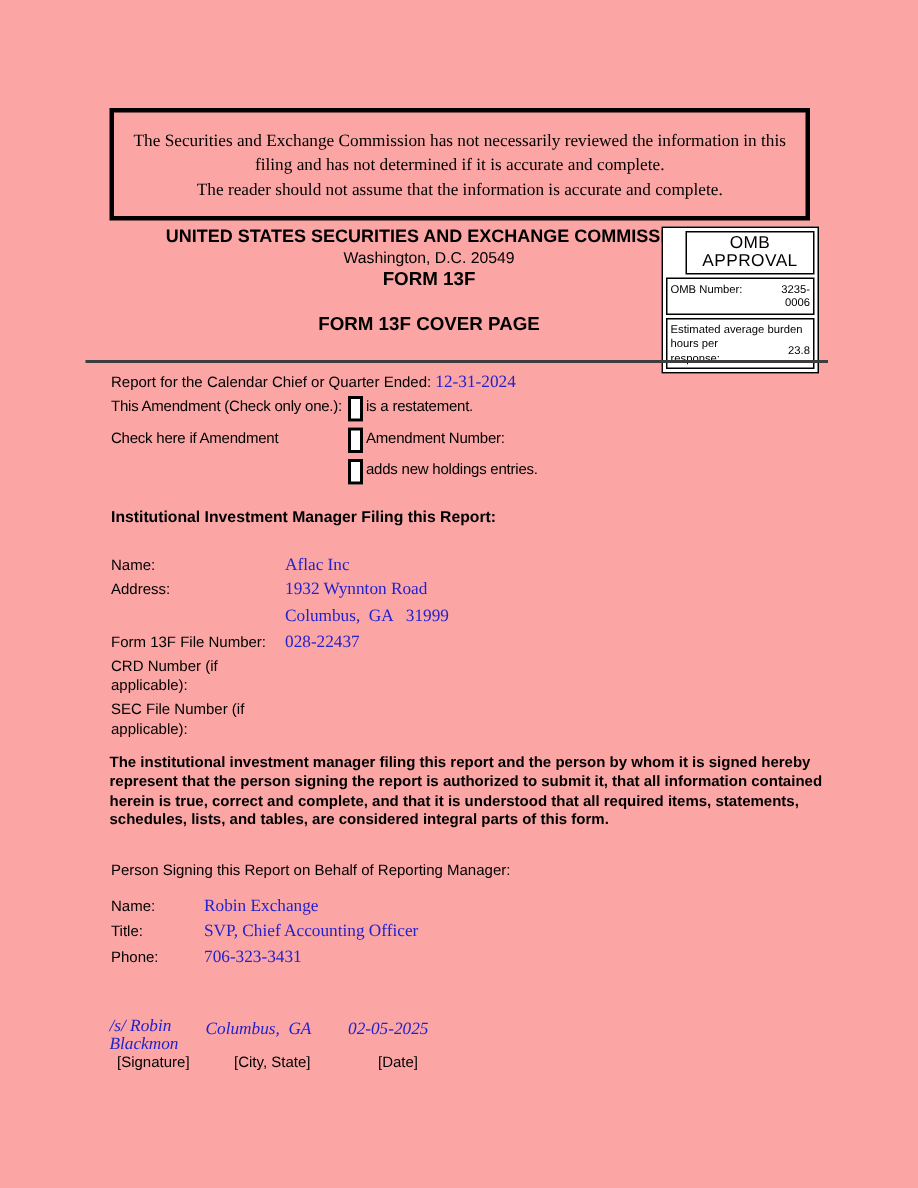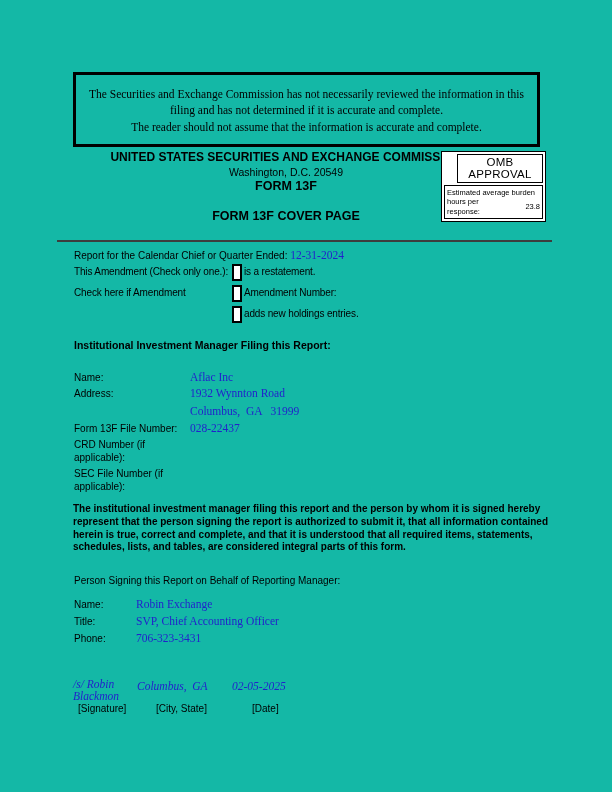--- a/index.html
+++ b/index.html
@@ -1,17 +1,17 @@
 <!DOCTYPE html>
 <html lang="en" style="--value-blue: #2222CC;"><head>
 <meta charset="utf-8">
 <style>
   html,body{margin:0;padding:0;background:#ffffff;}
   .page{
-    position:relative;width:612px;height:792px;background:#14b8a6;
+    position:relative;width:612px;height:792px;background:#fca5a5;
     font-family:"Liberation Sans",sans-serif;color:#000;overflow:hidden;
     box-sizing:border-box;
   }
   
   .disclaimer{
     position:absolute;left:73px;top:72px;width:467px;height:75px;
     border:3px solid #000;box-sizing:border-box;
     font-family:"Liberation Serif",serif;font-size:11.5px;line-height:1.42;
     text-align:center;padding:11px 10px 0 10px;
   }
@@ -96,20 +96,24 @@
 
   <div class="header-block">
     <div class="hdr-agency">UNITED STATES SECURITIES AND EXCHANGE COMMISSION</div>
     <div class="hdr-loc">Washington, D.C. 20549</div>
     <div class="hdr-form">FORM 13F</div>
     <div class="hdr-cover">FORM 13F COVER PAGE</div>
   </div>
 
   <div class="omb">
     <div class="omb-title">OMB APPROVAL</div>
+    <div class="omb-cell omb-num">
+      <span>OMB Number:</span>
+      <span class="val">3235-0006</span>
+    </div>
     <div class="omb-cell">
       <div>Estimated average burden</div>
       <div class="omb-hours">
         <span class="lbl">hours per response:</span>
         <span class="val">23.8</span>
       </div>
     </div>
   </div>
 
   <div class="rule"></div>

